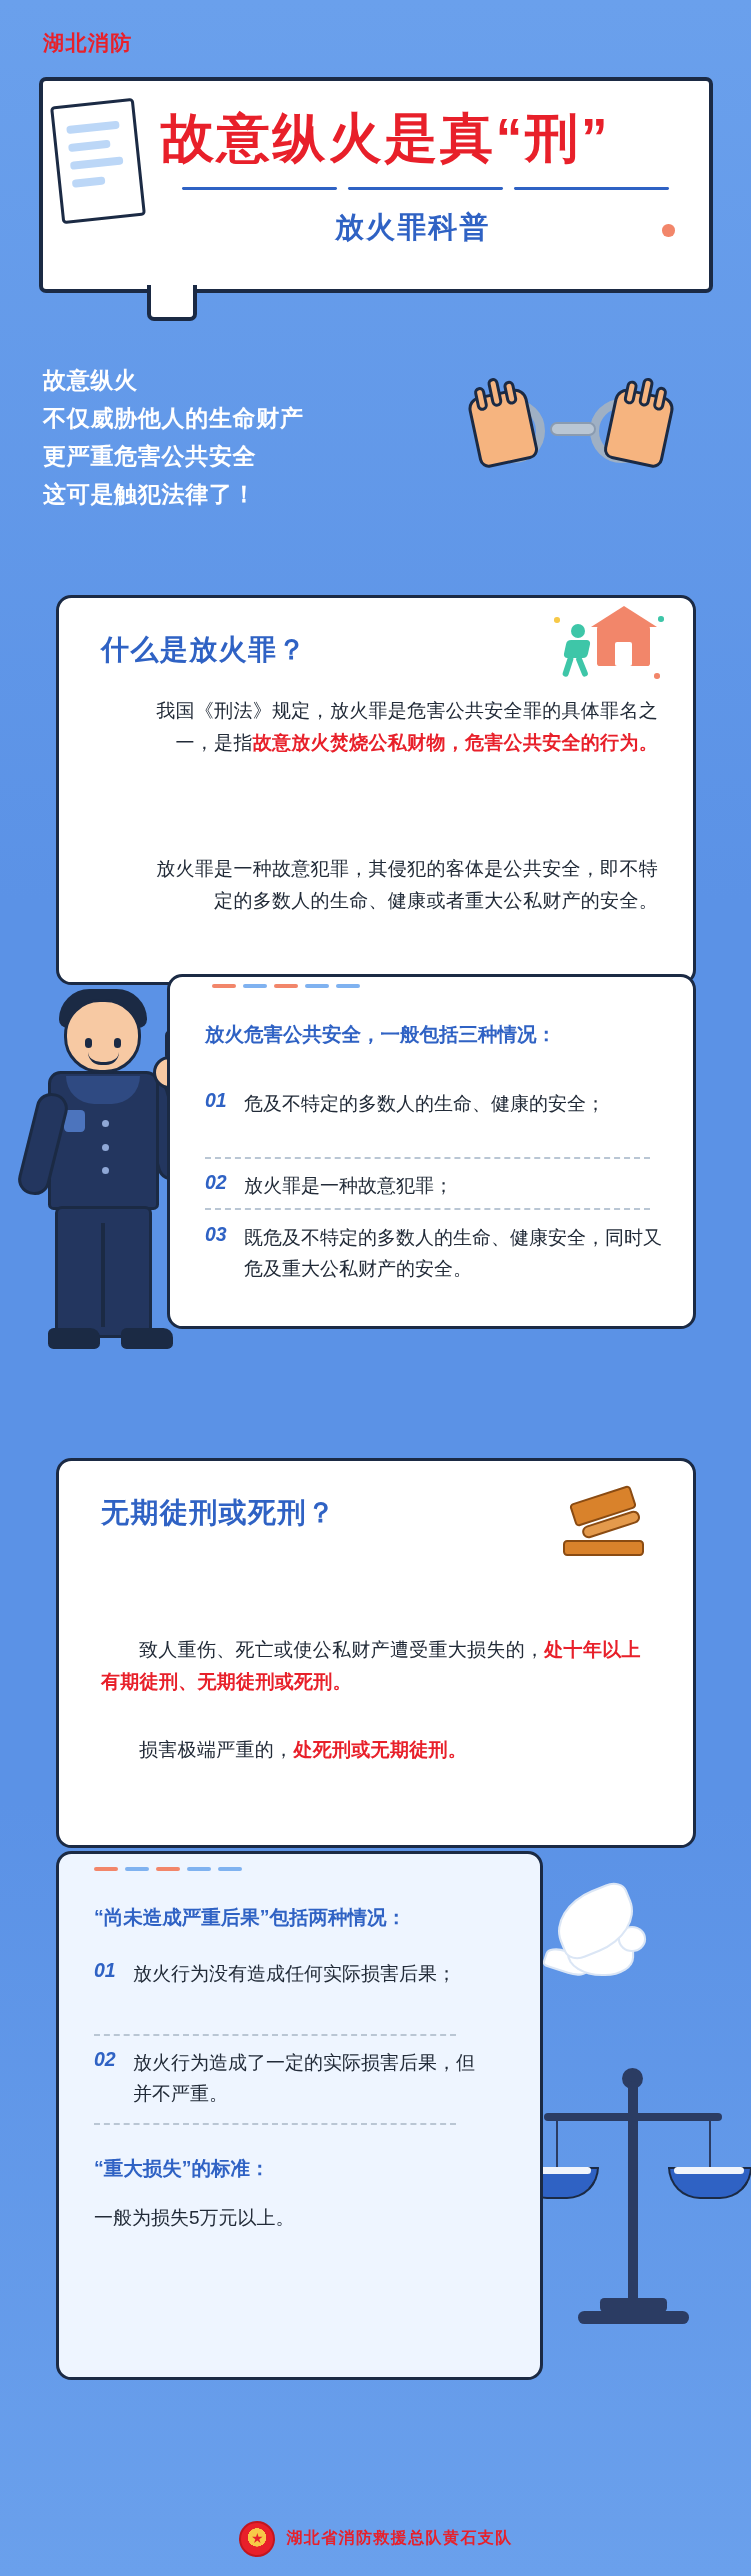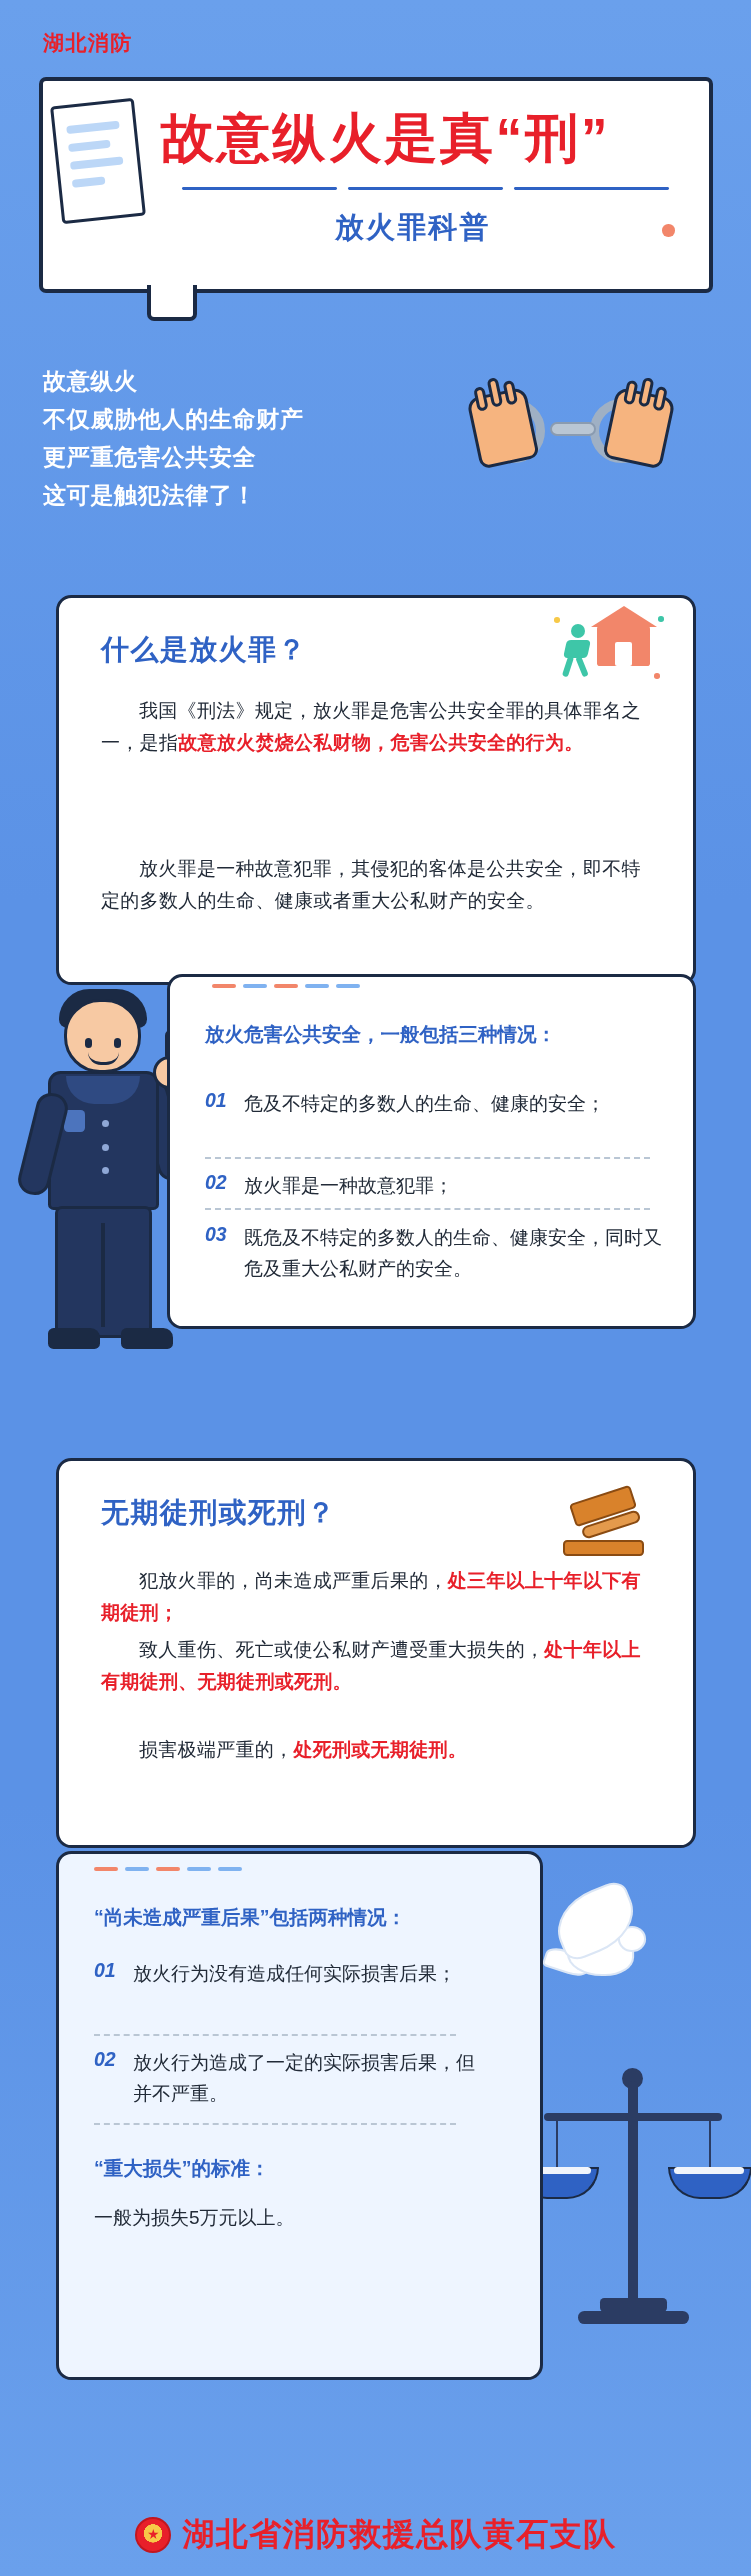--- a/index.html
+++ b/index.html
@@ -109,20 +109,21 @@
 
   
   .intro {
     position: absolute;
     left: 43px; top: 362px;
     font-size: 23px;
     line-height: 38px;
     color: #ffffff;
     font-weight: bold;
     letter-spacing: 0.7px;
+    font-family: Liberation Serif, serif;
   }
 
   
   .cuffs { position: absolute; left: 473px; top: 379px; width: 209px; height: 111px; }
   .cuff-ring {
     position: absolute; top: 19.5px;
     width: 64px; height: 64px;
     border: 9px solid #9fb0c4;
     border-radius: 50%;
     background: transparent;
@@ -178,21 +179,21 @@
     text-indent: 38px;
     letter-spacing: 0.3px;
   }
   .para .hl { color: #e8202a; font-weight: bold; }
 
   
   .dash-row { display: flex; gap: 7px; align-items: center; }
   .dash-row span { height: 4.2px; width: 24px; border-radius: 2.1px; display: block; }
 
   
-  #card-what { left: 56px; top: 595px; width: 640px; height: 390px; }
+  #card-what { left: 56px; top: 595px; width: 640px; height: 390px; text-align: right; }
   #card-what .card-title { position: absolute; left: 42px; top: 33px; }
   #card-what .para { position: absolute; left: 42px; width: 557px; }
   #what-p1 { top: 97px; }
   #what-p2 { top: 223px; margin-top: 32px; }
 
   
   .icon-escape { position: absolute; right: 28px; top: 15.3px; width: 111px; height: 77px; }
   .house {
     position: absolute; left: 43px; top: 12.5px;
     width: 53px; height: 40px;
@@ -451,21 +452,21 @@
     position: relative;
   }
   .fire-emblem:after {
     content: "";
     position: absolute; left: 50%; top: 50%;
     width: 11px; height: 11px; margin: -5.6px 0 0 -5.6px;
     background: #e8202a;
     clip-path: polygon(50% 0%, 61% 35%, 98% 35%, 68% 57%, 79% 91%, 50% 70%, 21% 91%, 32% 57%, 2% 35%, 39% 35%);
   }
   .footer-text {
-    font-size: 32px; font-weight: bold; color: #e8202a; letter-spacing: 1.4px;
+    font-size: 16px; font-weight: bold; color: #e8202a; letter-spacing: 1.4px;
   }
 </style>
 </head>
 <body>
 
 <div class="brand">湖北消防</div>
 
 <div class="title-card">
   <div class="doc-icon">
     <i></i>
@@ -579,23 +580,20 @@
 
 <div class="card" id="card-punish">
   <div class="card-title">无期徒刑或死刑？</div>
 
   <div class="gavel">
     <div class="head"></div>
     <div class="handle"></div>
     <div class="block"></div>
   </div>
 
-  <p class="para" id="pun-p1">
-    <span>犯放火罪的，尚未造成严重后果的，</span><span class="hl">处三年以上十年以下有期徒刑；</span>
-  </p>
   <p class="para" id="pun-p2">
     <span>致人重伤、死亡或使公私财产遭受重大损失的，</span><span class="hl">处十年以上有期徒刑、无期徒刑或死刑。</span>
   </p>
   <p class="para" id="pun-p3">
     <span>损害极端严重的，</span><span class="hl">处死刑或无期徒刑。</span>
   </p>
 </div>
 
 <div class="dove">
   <div class="dove-tail"></div>

